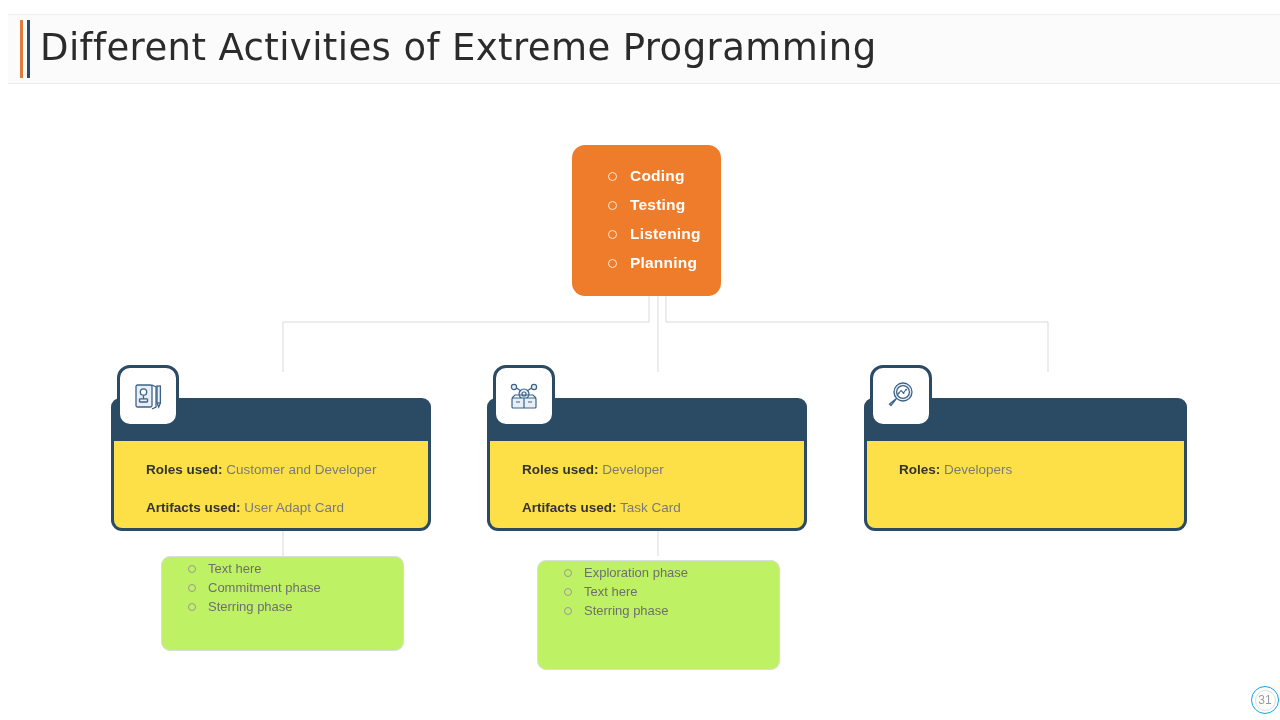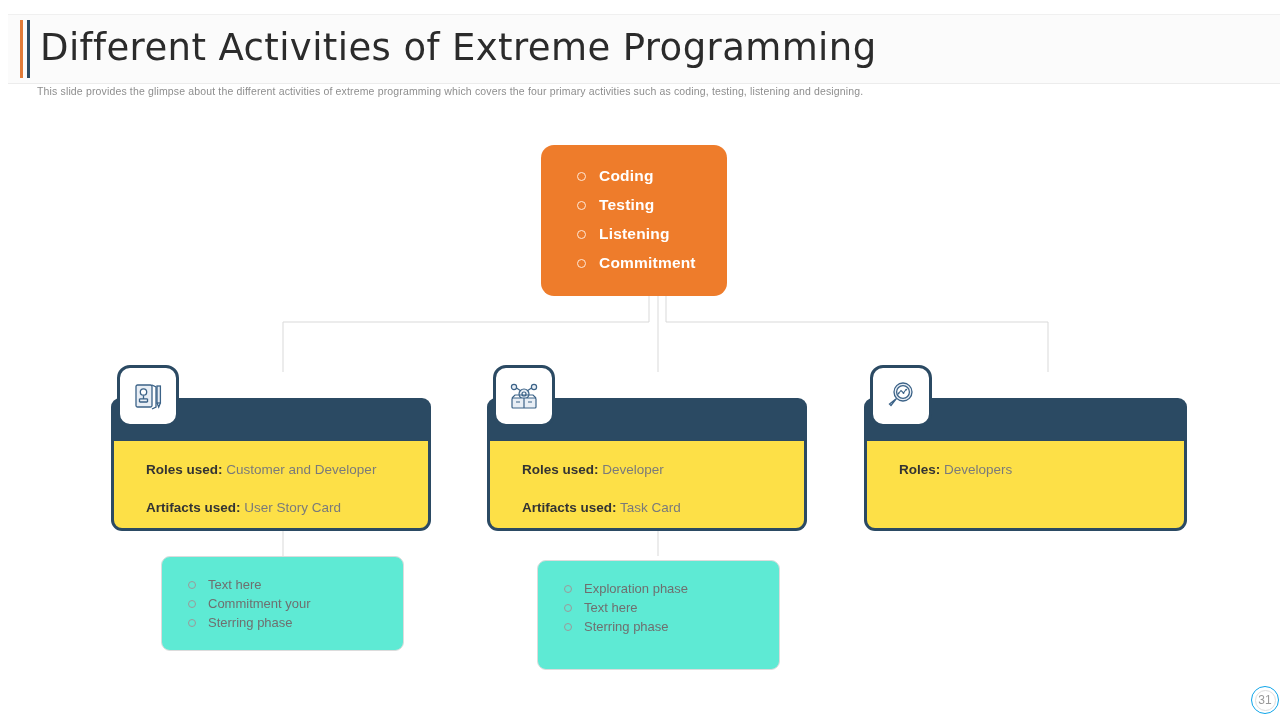--- a/index.html
+++ b/index.html
@@ -70,23 +70,23 @@
   #connectors {
     position: absolute;
     left: 0; top: 0;
     width: 1280px; height: 720px;
     pointer-events: none;
   }
 
   
   #activities-box {
     position: absolute;
-    left: 533px;
+    left: 564px;
     top: 145px;
-    width: 186px;
+    width: 149px;
     height: 151px;
     background: #EE7C2B;
     border-radius: 13px;
     box-sizing: border-box;
     padding: 22px 0 0 36px;
   }
   .activity-item {
     display: flex;
     align-items: center;
     margin-bottom: 11px;
@@ -171,24 +171,24 @@
     align-items: center;
     justify-content: center;
     z-index: 5;
   }
   .icon-tile svg { display: block; }
 
   
   .subbox {
     position: absolute;
     box-sizing: border-box;
-    background: #5eead4;
+    background: #bef264;
     border: 1px solid #dcdcdc;
     border-radius: 9px;
-    padding: 20px 0 0 26px;
+    padding: 4px 0 0 26px;
   }
   .sub-item {
     display: flex;
     align-items: center;
     margin-bottom: 4px;
     font-size: 13px;
     color: #6f6f6f;
   }
   .sub-bullet {
     width: 6px; height: 6px;
@@ -234,21 +234,20 @@
 </style>
 </head>
 <body>
 
 <div id="slide">
 
   <div id="header-band"></div>
   <div class="accent-bar" id="accent-orange"></div>
   <div class="accent-bar" id="accent-navy"></div>
   <div id="page-title">Different Activities of Extreme Programming</div>
-  <div id="page-subtitle">This slide provides the glimpse about the different activities of extreme programming which covers the four primary activities such as coding, testing, listening and designing.</div>
 
   <svg id="connectors" viewBox="0 0 1280 720" width="1280" height="720">
 
     <path d="M 641 296 L 641 322" stroke="#d9d9d9" stroke-width="1" fill="none"></path>
     <path d="M 658 296 L 658 322" stroke="#d9d9d9" stroke-width="1" fill="none"></path>
 
     <path d="M 641 322 L 275 322 L 275 372" stroke="#d9d9d9" stroke-width="1" fill="none"></path>
 
     <path d="M 650 296 L 650 372" stroke="#d9d9d9" stroke-width="1" fill="none"></path>
 
@@ -266,21 +265,21 @@
     <div class="activity-item">
       <span class="activity-bullet"></span>
       <span>Testing</span>
     </div>
     <div class="activity-item">
       <span class="activity-bullet"></span>
       <span>Listening</span>
     </div>
     <div class="activity-item">
       <span class="activity-bullet"></span>
-      <span>Commitment</span>
+      <span>Planning</span>
     </div>
   </div>
 
   <div class="card" style="left:103px; top:365px; width:320px; height:166px;">
     <div class="card-header"></div>
     <div class="card-header-text">Release Planning</div>
     <div class="icon-tile">
       <svg width="34" height="34" viewBox="0 0 34 34">
         <g fill="none" stroke="#3B6287" stroke-width="1.3">
           <rect x="5" y="6" width="16" height="22" rx="1.5" fill="#E8EEF5"></rect>
@@ -292,21 +291,21 @@
         </g>
       </svg>
     </div>
     <div class="card-body">
       <div class="card-row card-row-1">
         <b>Roles used:</b>
         <span>Customer and Developer</span>
       </div>
       <div class="card-row card-row-2">
         <b>Artifacts used:</b>
-        <span>User Story Card</span>
+        <span>User Adapt Card</span>
       </div>
     </div>
   </div>
 
   <div class="card" style="left:856px; top:365px; width:323px; height:166px;">
     <div class="card-header"></div>
     <div class="card-header-text">Implemententation</div>
     <div class="icon-tile">
       <svg width="34" height="34" viewBox="0 0 34 34">
         <g fill="none" stroke="#3B6287" stroke-width="1.3">
@@ -357,21 +356,21 @@
     </div>
   </div>
 
   <div class="subbox" style="left:153px; top:556px; width:243px; height:95px;">
     <div class="sub-item">
       <span class="sub-bullet"></span>
       <span>Text here</span>
     </div>
     <div class="sub-item">
       <span class="sub-bullet"></span>
-      <span>Commitment your</span>
+      <span>Commitment phase</span>
     </div>
     <div class="sub-item">
       <span class="sub-bullet"></span>
       <span>Sterring phase</span>
     </div>
   </div>
 
   <div class="subbox" style="left:529px; top:560px; width:243px; height:110px;">
     <div class="sub-item">
       <span class="sub-bullet"></span>

